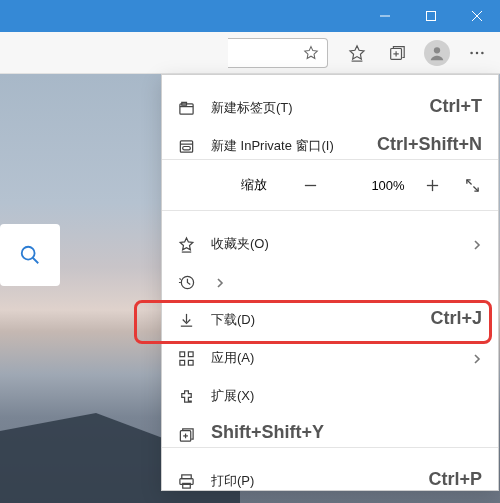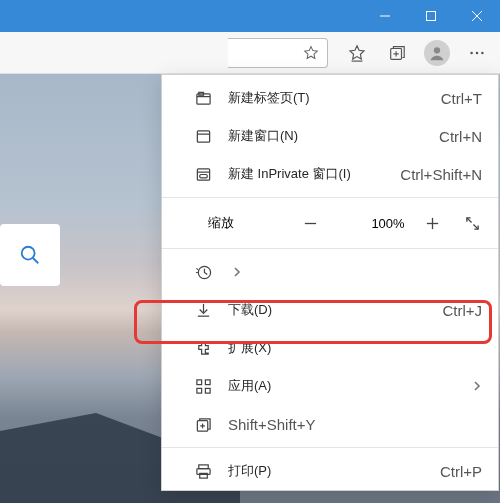--- a/index.html
+++ b/index.html
@@ -87,40 +87,40 @@
   .menu {
     position: absolute;
     top: 74px; right: 1px;
     width: 338px;
     background: #fff;
     border: 1px solid #d0d0d0;
     box-shadow: 0 6px 20px rgba(0,0,0,.15);
     padding-top: 4px;
   }
   .menu-row {
-    display: flex; align-items: center;
+    display: flex; align-items: flex-end;
     height: 38px;
-    padding: 0 16px 0 30px;
+    padding: 0 16px 0 13px;
     color: #262626;
     position: relative;
   }
   .menu-row .mi {
     width: 22px; display: flex; align-items: center; justify-content: center;
     margin-right: 14px;
   }
   .menu-row .mi svg { width: 17px; height: 17px; stroke: #444; stroke-width: 1.3; fill: none; }
   .menu-row .label { flex: 1; }
-  .menu-row .accel { color: #555; font-size: 15px; }
+  .menu-row .accel { color: #555; font-size: 18px; font-weight: bold; }
   .menu-row .chev { width: 14px; text-align: right; color: #777; }
   .menu-row .chev svg { width: 10px; height: 10px; stroke: #777; stroke-width: 1.6; fill: none; }
   .menu-sep { height: 1px; background: #e4e4e4; margin: 4px 0; }
   .zoom-row {
     display: flex; align-items: center;
     height: 42px;
-    padding: 0 6px 0 46px;
+    padding: 0 6px 0 79px;
   }
   .zoom-row .zlabel { flex: 1; }
   .zoom-row .zbtn {
     width: 40px; height: 38px;
     display: flex; align-items: center; justify-content: center;
     color: #444;
   }
   .zoom-row .zbtn svg { width: 15px; height: 15px; stroke: #444; stroke-width: 1.4; fill: none; }
   .zoom-row .zval { width: 48px; text-align: center; margin-left: 34px; }
   .highlight-box {
@@ -206,30 +206,20 @@
       <svg viewBox="0 0 18 18">
           <rect x="2" y="4" width="14" height="11" rx="1"></rect>
           <line x1="2" y1="7" x2="16" y2="7"></line>
           <rect x="4" y="2.5" width="5" height="3"></rect>
         </svg>
     </span>
     <span class="label">新建标签页(T)</span>
     <span class="accel">Ctrl+T</span>
   </div>
 
-  <div class="menu-row">
-    <span class="mi">
-      <svg viewBox="0 0 18 18">
-          <rect x="2.5" y="3" width="13" height="12" rx="1"></rect>
-          <line x1="2.5" y1="6.5" x2="15.5" y2="6.5"></line>
-        </svg>
-    </span>
-    <span class="label">新建窗口(N)</span>
-    <span class="accel">Ctrl+N</span>
-  </div>
 
   <div class="menu-row">
     <span class="mi">
       <svg viewBox="0 0 18 18">
           <rect x="2.5" y="3" width="13" height="12" rx="1"></rect>
           <line x1="2.5" y1="6.5" x2="15.5" y2="6.5"></line>
           <rect x="5" y="9" width="8" height="3.5" rx="1.5"></rect>
         </svg>
     </span>
     <span class="label">新建 InPrivate 窗口(I)</span>
@@ -256,20 +246,32 @@
       <svg viewBox="0 0 16 16">
           <path d="M2 6V2h4M14 10v4h-4"></path>
           <line x1="2" y1="2" x2="7" y2="7"></line>
           <line x1="14" y1="14" x2="9" y2="9"></line>
         </svg>
     </div>
   </div>
 
   <div class="menu-sep"></div>
 
+  <div class="menu-row">
+    <span class="mi">
+      <svg viewBox="0 0 18 18">
+          <path d="M9 2l2 4.3 4.7.5-3.5 3.3.9 4.6L9 12.5 4.9 14.7l.9-4.6L2.3 6.8 7 6.3z"></path>
+          <line x1="4" y1="17" x2="14" y2="17"></line>
+        </svg>
+    </span>
+    <span class="label">收藏夹(O)</span>
+    <span class="chev"><svg viewBox="0 0 10 10">
+          <path d="M3 1l4 4-4 4"></path>
+        </svg></span>
+  </div>
 
   <div class="menu-row">
     <span class="mi">
       <svg viewBox="0 0 18 18">
           <circle cx="10" cy="9" r="6.5"></circle>
           <path d="M10 5v4l3 2"></path>
           <path d="M3 9H1M3 6l-1.4-1.4"></path>
         </svg>
     </span>
     <span class="chev"><svg viewBox="0 0 10 10">
@@ -280,49 +282,49 @@
   <div class="menu-row">
     <span class="mi">
       <svg viewBox="0 0 18 18">
           <line x1="9" y1="2" x2="9" y2="11"></line>
           <path d="M5 8l4 4 4-4"></path>
           <line x1="3" y1="15" x2="15" y2="15"></line>
         </svg>
     </span>
     <span class="label">下载(D)</span>
     <span class="accel">Ctrl+J</span>
-  </div>
-
-  <div class="menu-row">
-    <span class="mi">
-      <svg viewBox="0 0 18 18">
-          <path d="M4 6h3V3h4v3h3v4h-3v4h3v1H7v-5H4z"></path>
-        </svg>
-    </span>
-    <span class="label">扩展(X)</span>
   </div>
 
   <div class="menu-row">
     <span class="mi">
       <svg viewBox="0 0 18 18">
           <rect x="2" y="2" width="5" height="5"></rect>
           <rect x="11" y="2" width="5" height="5"></rect>
           <rect x="2" y="11" width="5" height="5"></rect>
           <rect x="11" y="11" width="5" height="5"></rect>
         </svg>
     </span>
     <span class="label">应用(A)</span>
     <span class="chev"><svg viewBox="0 0 10 10">
           <path d="M3 1l4 4-4 4"></path>
         </svg></span>
   </div>
 
   <div class="menu-row">
     <span class="mi">
       <svg viewBox="0 0 18 18">
+          <path d="M4 6h3V3h4v3h3v4h-3v4h3v1H7v-5H4z"></path>
+        </svg>
+    </span>
+    <span class="label">扩展(X)</span>
+  </div>
+
+  <div class="menu-row">
+    <span class="mi">
+      <svg viewBox="0 0 18 18">
           <rect x="2.5" y="5" width="11" height="11" rx="1"></rect>
           <path d="M5 5V3h11v11h-2"></path>
           <line x1="8" y1="8" x2="8" y2="13"></line>
           <line x1="5.5" y1="10.5" x2="10.5" y2="10.5"></line>
         </svg>
     </span>
     <span class="accel">Shift+Shift+Y</span>
   </div>
 
   <div class="menu-sep"></div>

